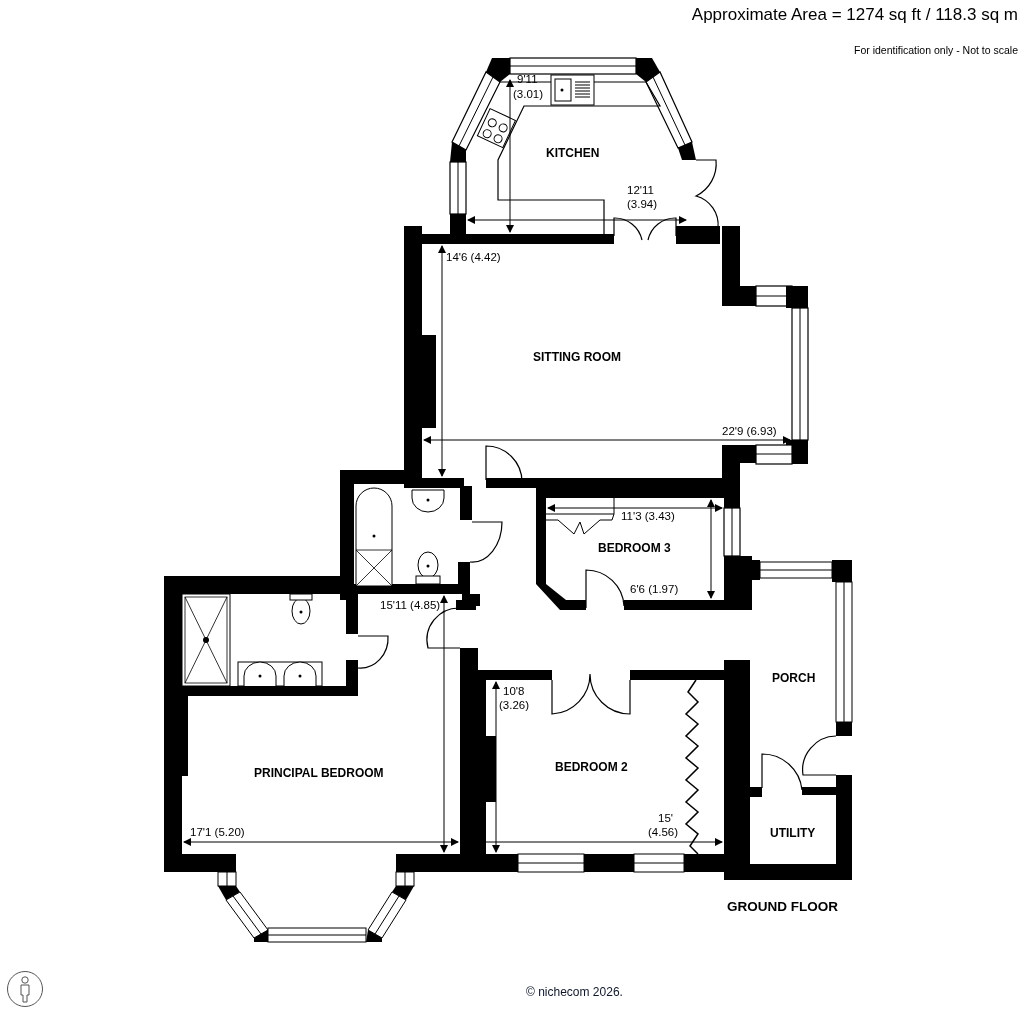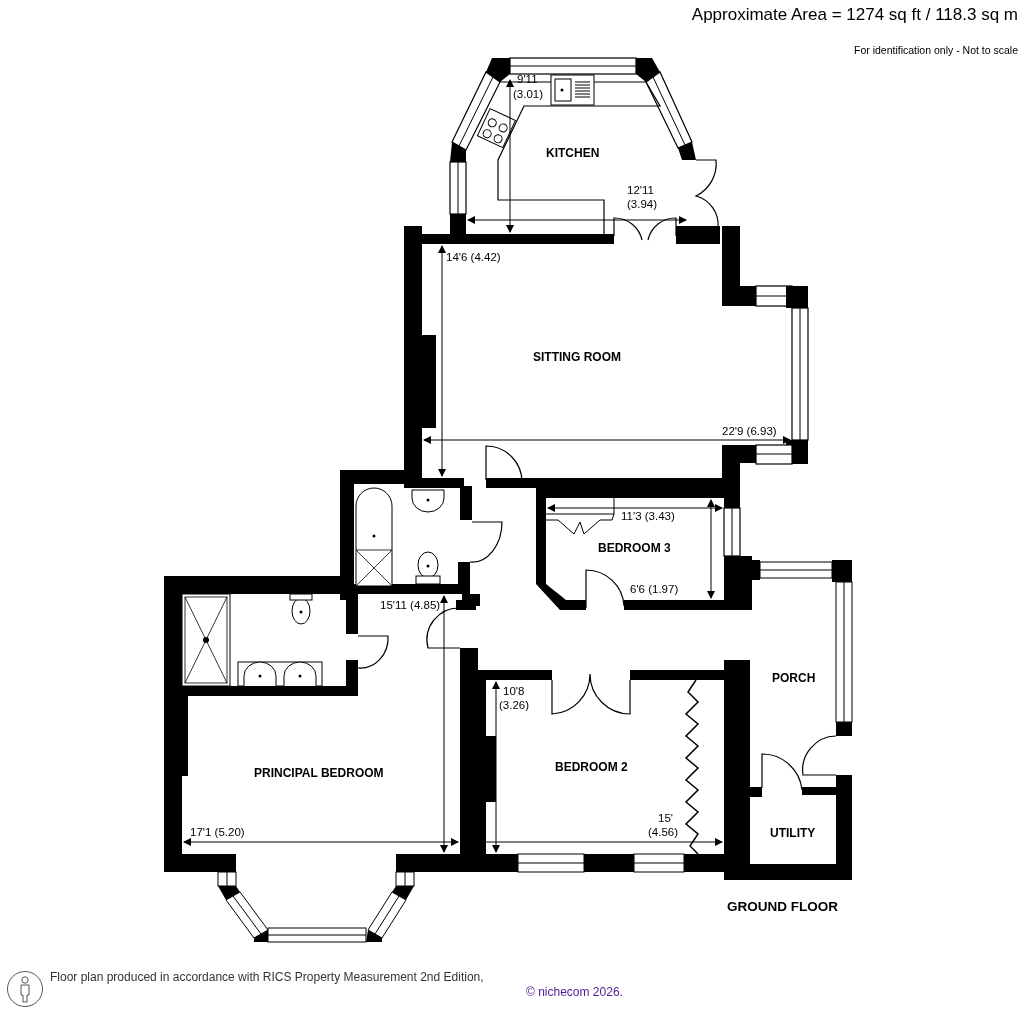--- a/index.html
+++ b/index.html
@@ -5,21 +5,21 @@
   html, body { margin:0; padding:0; background:#ffffff; }
   body { width:1024px; height:1018px; position:relative; overflow:hidden; font-family:"Liberation Sans", sans-serif; color:#000; }
   .hdr-area { position:absolute; right:6px; top:5px; font-size:17px; white-space:nowrap; }
   .hdr-note { position:absolute; right:6px; top:44px; font-size:10.5px; white-space:nowrap; }
   svg#plan { position:absolute; left:0; top:0; }
   .room-label { font-family:"Liberation Sans", sans-serif; font-weight:bold; font-size:12px; fill:#000; }
   .dim { font-family:"Liberation Sans", sans-serif; font-size:11.5px; fill:#000; }
   .floor-label { font-family:"Liberation Sans", sans-serif; font-weight:bold; font-size:13.5px; fill:#000; }
   .footer { position:absolute; left:50px; top:970px; font-size:12px; line-height:15px; color:#333; }
   .footer .line { white-space:nowrap; }
-  .copy { position:absolute; left:526px; top:985px; font-size:12px; color:#4c1d95; white-space:nowrap; }
+  .copy { position:absolute; left:526px; top:985px; font-size:12px; color:#0f172a; white-space:nowrap; }
   .footer-icon { position:absolute; left:6px; top:970px; width:38px; height:38px; }
 </style>
 </head>
 <body>
 
 <div class="hdr-area">Approximate Area = 1274 sq ft / 118.3 sq m</div>
 <div class="hdr-note">For identification only - Not to scale</div>
 
 <svg id="plan" width="1024" height="1018" viewBox="0 0 1024 1018" xmlns="http://www.w3.org/2000/svg">
   <defs>
@@ -272,15 +272,14 @@
   <text class="floor-label" x="727" y="911">GROUND FLOOR</text>
 </svg>
 
 <svg class="footer-icon" viewBox="0 0 38 38">
   <circle cx="19" cy="19" r="17.5" fill="none" stroke="#555" stroke-width="1"></circle>
   <circle cx="19" cy="10" r="3.2" fill="none" stroke="#555" stroke-width="1"></circle>
   <path d="M15,15 L23,15 L23,25 L21,25 L21,32 L17,32 L17,25 L15,25 Z" fill="none" stroke="#555" stroke-width="1"></path>
 </svg>
 
 <div class="footer">
-  <div class="line">Floor plan produced in accordance with RICS Property Measurement 2nd Edition,</div>
 </div>
 <div class="copy">© nichecom 2026.</div>
 
 </body></html>

